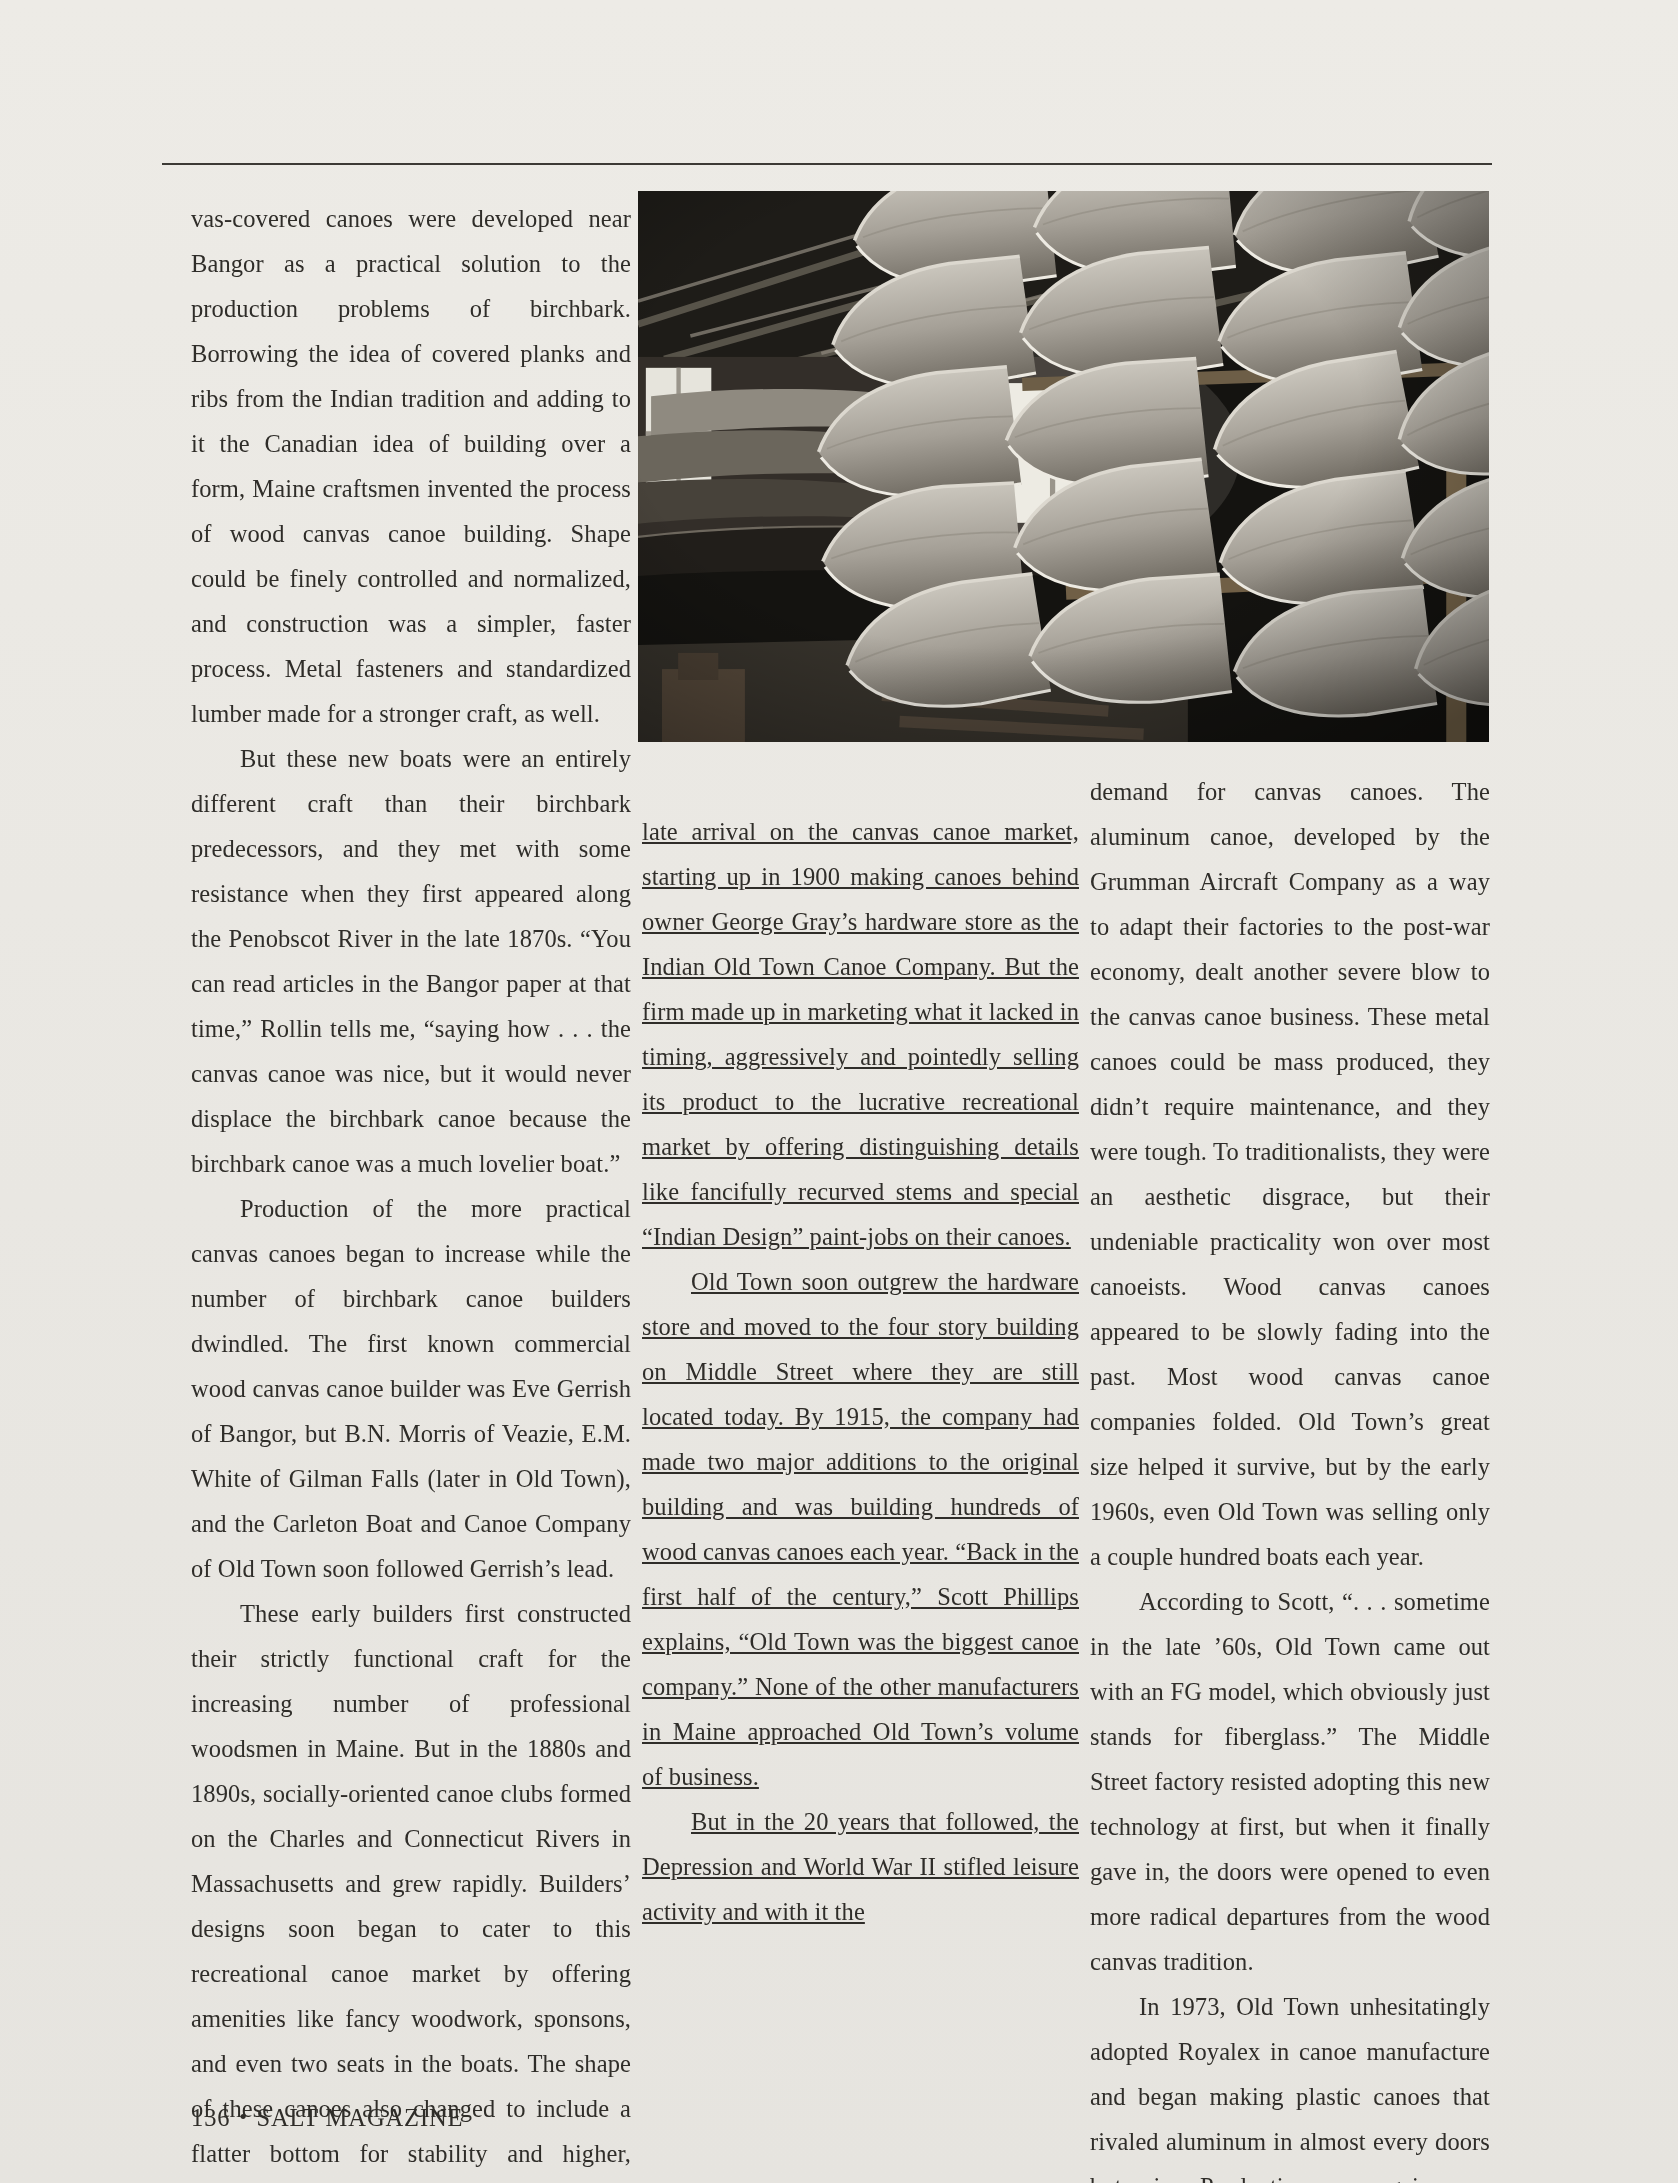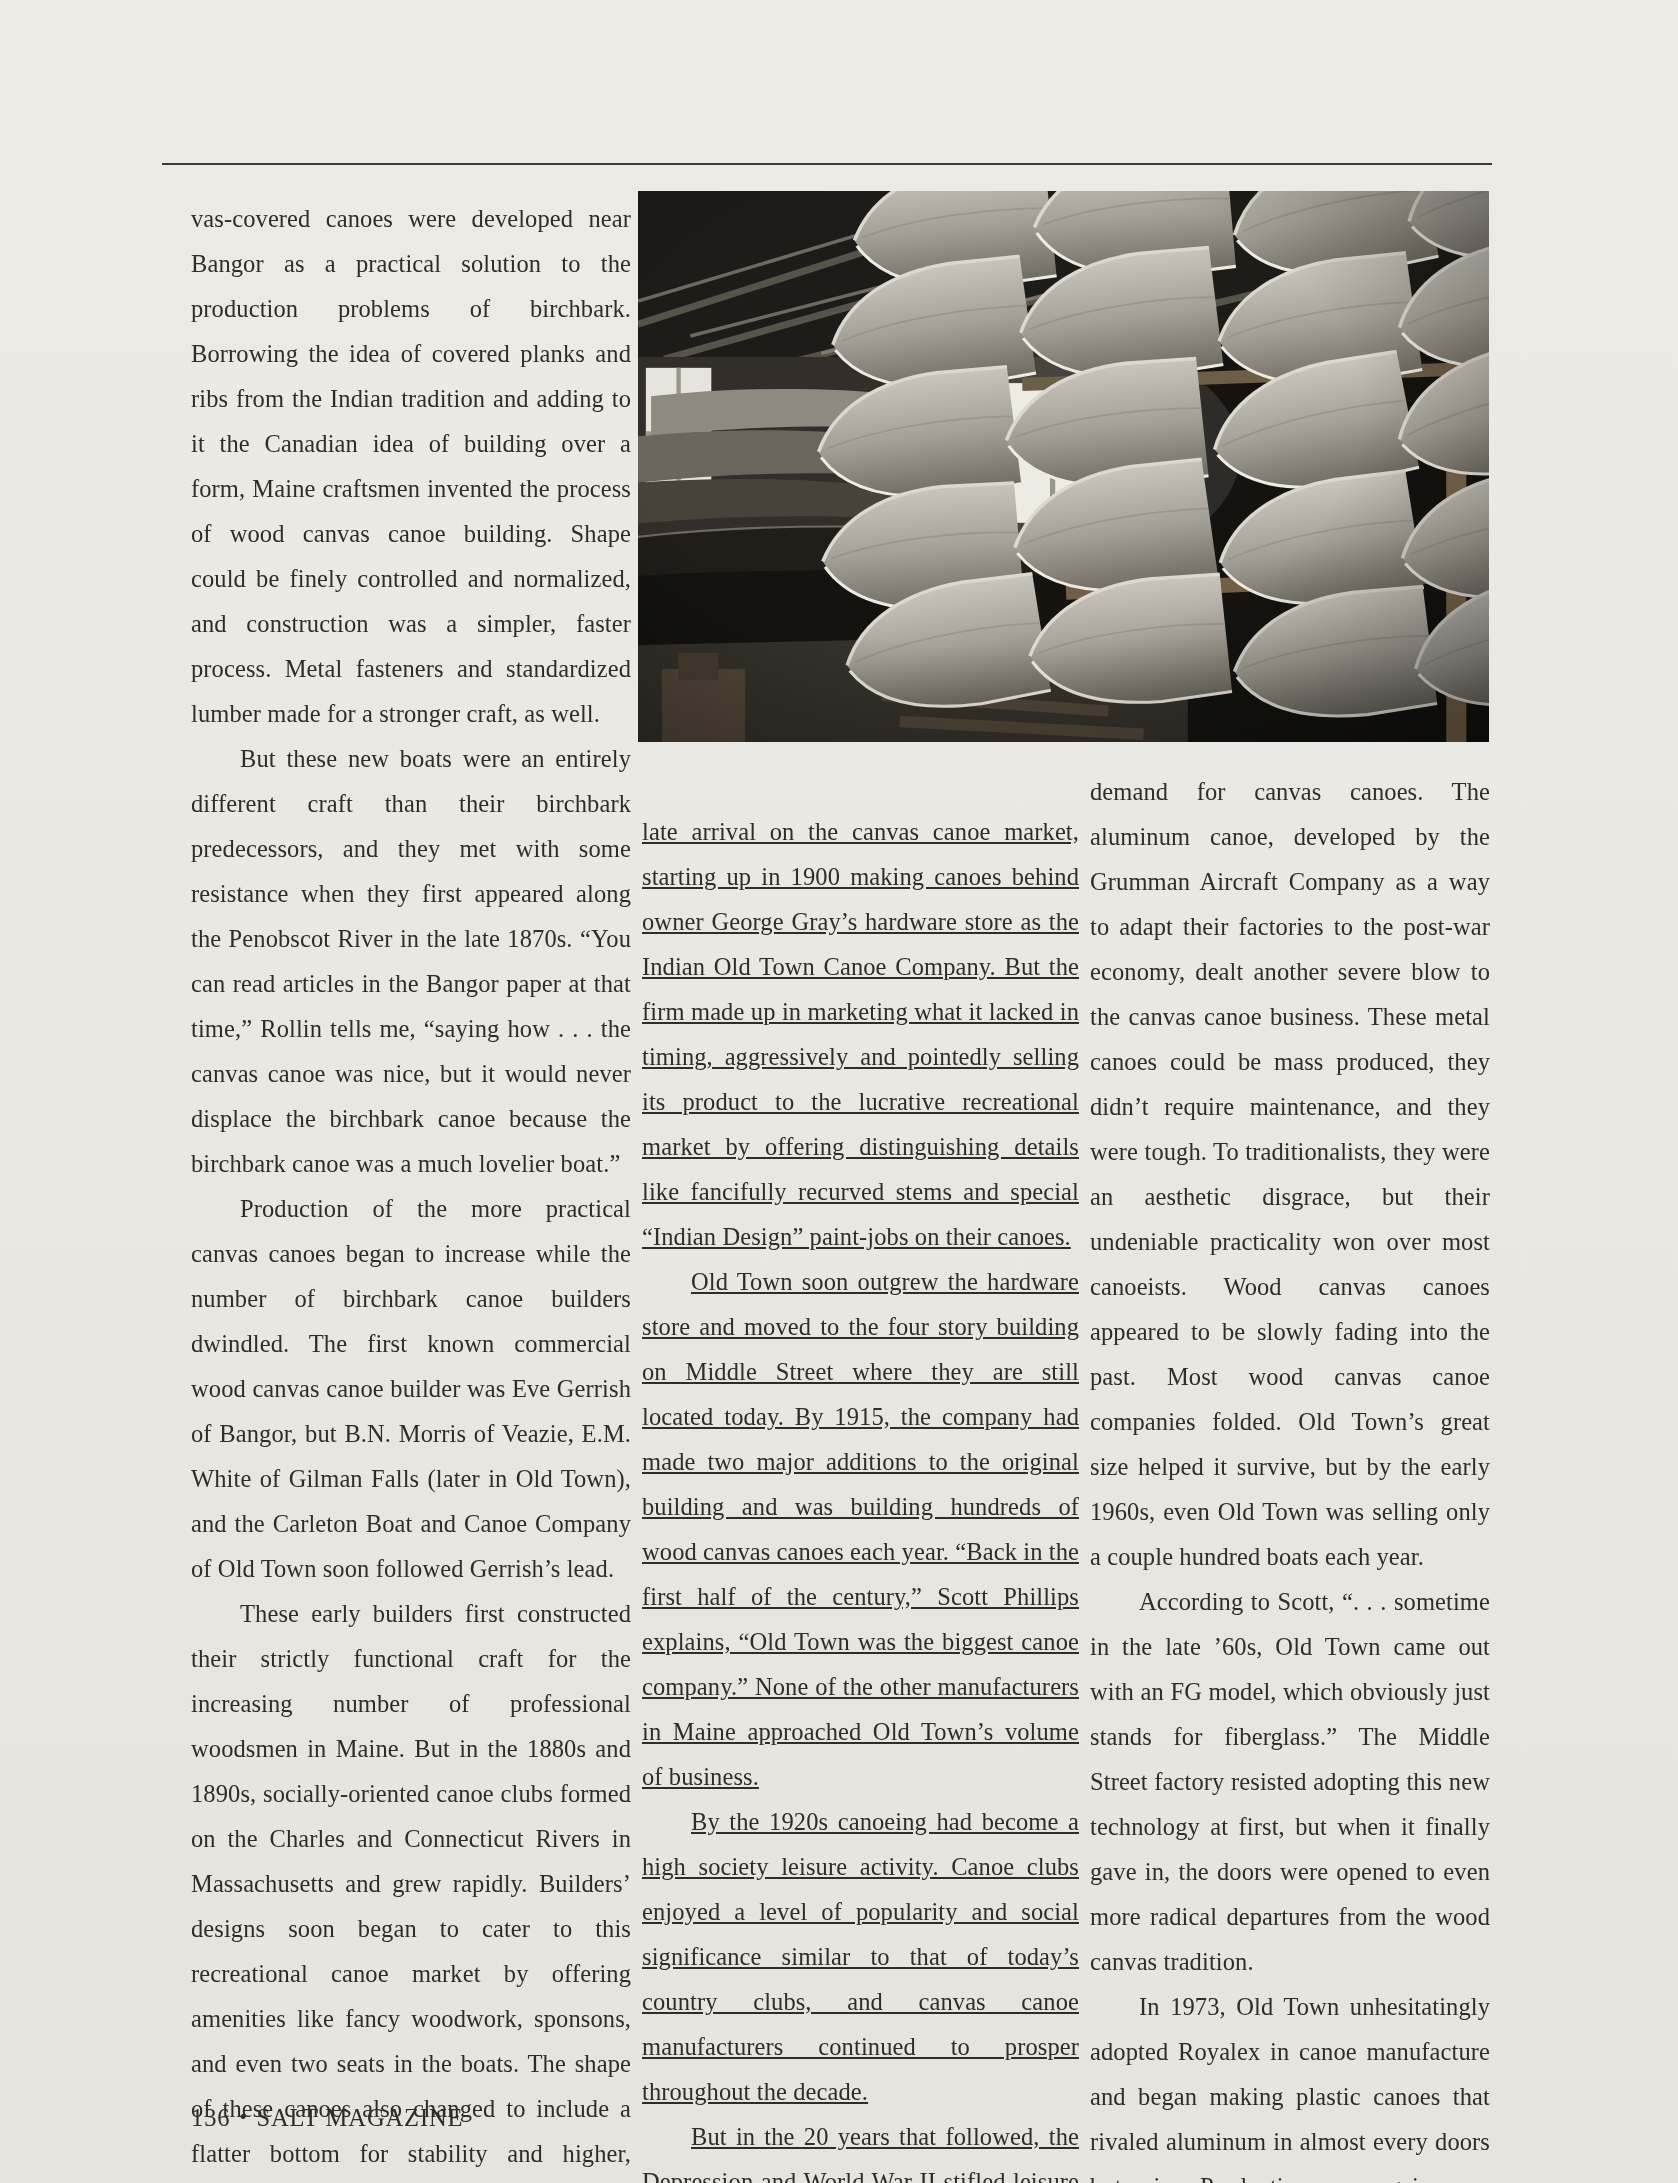--- a/index.html
+++ b/index.html
@@ -139,21 +139,20 @@
   <div class="col" id="col1">
       <p class="para">vas-covered canoes were developed near Bangor as a practical solution to the production problems of birchbark. Borrowing the idea of covered planks and ribs from the Indian tradition and adding to it the Canadian idea of building over a form, Maine craftsmen invented the process of wood canvas canoe building. Shape could be finely controlled and normalized, and construction was a simpler, faster process. Metal fasteners and standardized lumber made for a stronger craft, as well.</p>
       <p class="para indent">But these new boats were an entirely different craft than their birchbark predecessors, and they met with some resistance when they first appeared along the Penobscot River in the late 1870s. “You can read articles in the Bangor paper at that time,” Rollin tells me, “saying how . . . the canvas canoe was nice, but it would never displace the birchbark canoe because the birchbark canoe was a much lovelier boat.”</p>
       <p class="para indent">Production of the more practical canvas canoes began to increase while the number of birchbark canoe builders dwindled. The first known commercial wood canvas canoe builder was Eve Gerrish of Bangor, but B.N. Morris of Veazie, E.M. White of Gilman Falls (later in Old Town), and the Carleton Boat and Canoe Company of Old Town soon followed Gerrish’s lead.</p>
       <p class="para indent">These early builders first constructed their strictly functional craft for the increasing number of professional woodsmen in Maine. But in the 1880s and 1890s, socially-oriented canoe clubs formed on the Charles and Connecticut Rivers in Massachusetts and grew rapidly. Builders’ designs soon began to cater to this recreational canoe market by offering amenities like fancy woodwork, sponsons, and even two seats in the boats. The shape of these canoes also changed to include a flatter bottom for stability and higher, recurved ends which Rollin believes simply played “on the romantic version of an Indian canoe.”</p>
       <p class="para indent">Old Most Canoe Company was a</p>
     </div>
   <div class="col" id="col2">
       <p class="para">late arrival on the canvas canoe market, starting up in 1900 making canoes behind owner George Gray’s hardware store as the Indian Old Town Canoe Company. But the firm made up in marketing what it lacked in timing, aggressively and pointedly selling its product to the lucrative recreational market by offering distinguishing details like fancifully recurved stems and special “Indian Design” paint-jobs on their canoes.</p>
       <p class="para indent">Old Town soon outgrew the hardware store and moved to the four story building on Middle Street where they are still located today. By 1915, the company had made two major additions to the original building and was building hundreds of wood canvas canoes each year. “Back in the first half of the century,” Scott Phillips explains, “Old Town was the biggest canoe company.” None of the other manufacturers in Maine approached Old Town’s volume of business.</p>
-      <p class="para indent">By the 1920s canoeing had become a high society leisure activity. Canoe clubs enjoyed a level of popularity and social significance similar to that of today’s country clubs, and canvas canoe manufacturers continued to prosper throughout the decade.</p>
       <p class="para indent">But in the 20 years that followed, the Depression and World War II stifled leisure activity and with it the</p>
     </div>
   <div class="col" id="col3">
       <p class="para">demand for canvas canoes. The aluminum canoe, developed by the Grumman Aircraft Company as a way to adapt their factories to the post-war economy, dealt another severe blow to the canvas canoe business. These metal canoes could be mass produced, they didn’t require maintenance, and they were tough. To traditionalists, they were an aesthetic disgrace, but their undeniable practicality won over most canoeists. Wood canvas canoes appeared to be slowly fading into the past. Most wood canvas canoe companies folded. Old Town’s great size helped it survive, but by the early 1960s, even Old Town was selling only a couple hundred boats each year.</p>
       <p class="para indent">According to Scott, “. . . sometime in the late ’60s, Old Town came out with an FG model, which obviously just stands for fiberglass.” The Middle Street factory resisted adopting this new technology at first, but when it finally gave in, the doors were opened to even more radical departures from the wood canvas tradition.</p>
       <p class="para indent">In 1973, Old Town unhesitatingly adopted Royalex in canoe manufacture and began making plastic canoes that rivaled aluminum in almost every doors but price. Production once again rose. In 1983, Old Town introduced its latest technology: the Discovery. “That was the Discovery</p>
     </div>
 
   <div class="footer">
     <span>136</span><span class="bullet">•</span><span>SALT MAGAZINE</span>

